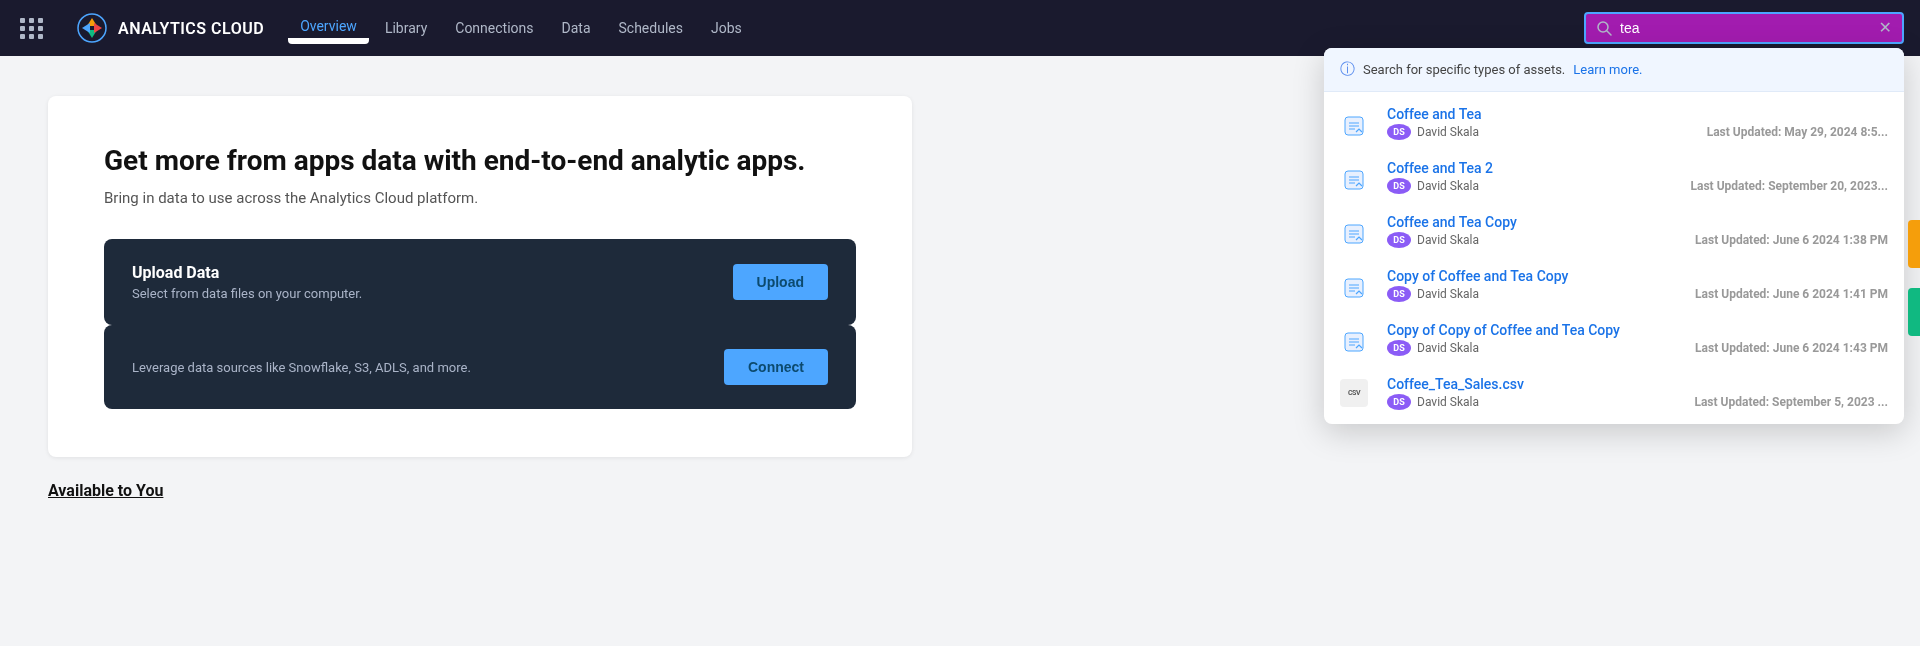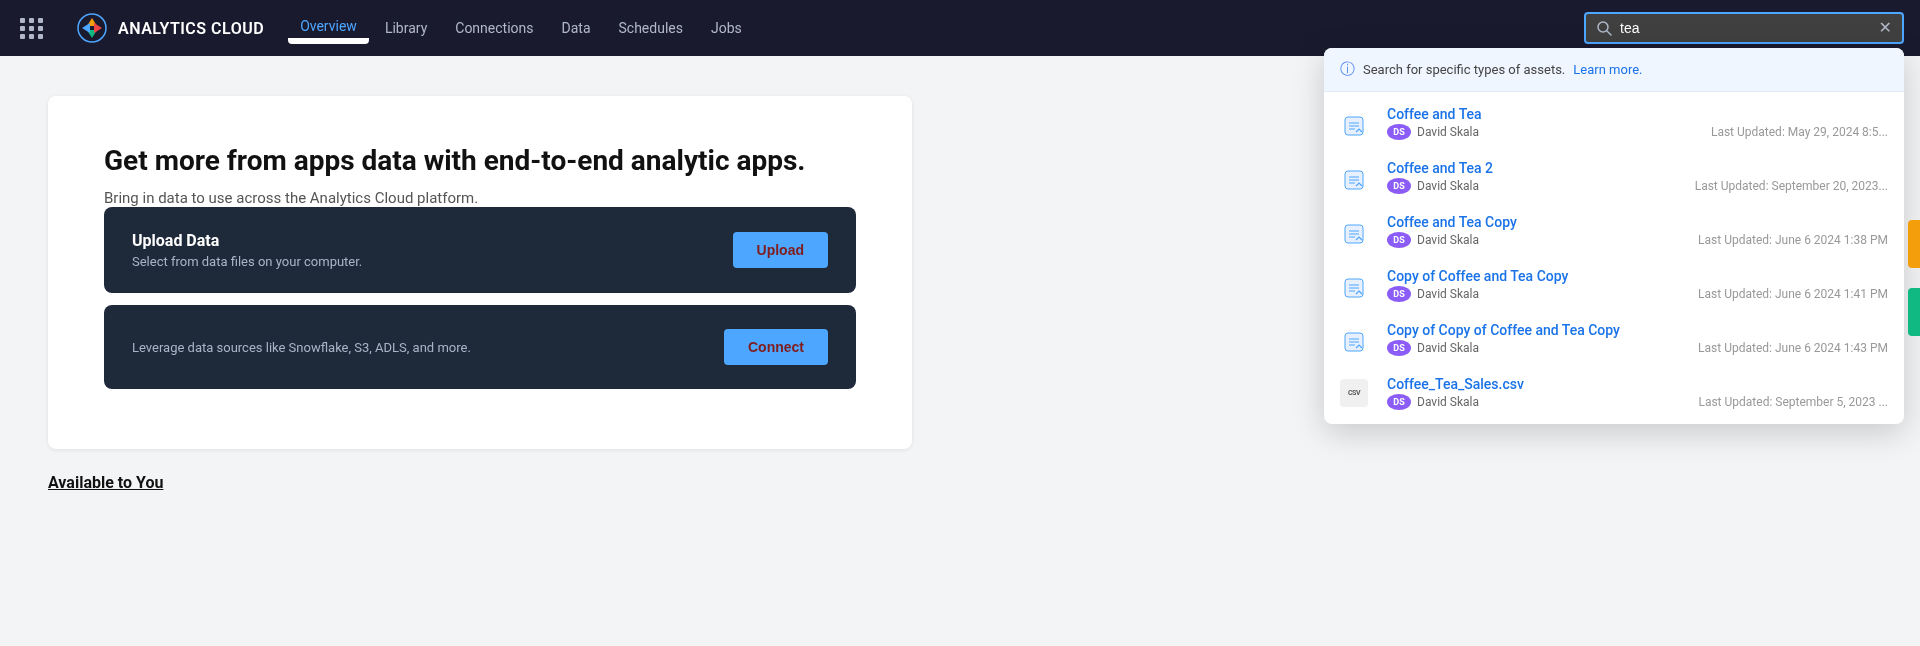--- a/index.html
+++ b/index.html
@@ -67,21 +67,21 @@
     }
     .dot { width: 5px; height: 5px; background: #b0b8c8; border-radius: 1px; }
 
     .search-container {
       position: relative;
       margin-left: auto;
     }
     .search-input-wrapper {
       display: flex;
       align-items: center;
-      background: #404040;
+      background: #a21caf;
       border: 2px solid #4da6ff;
       border-radius: 4px;
       padding: 6px 10px;
       gap: 8px;
       width: 320px;
     }
     .search-icon-svg { color: #b0b8c8; flex-shrink: 0; }
     .search-input {
       background: transparent;
       border: none;
@@ -172,20 +172,21 @@
     }
     .result-author {
       font-size: 12px;
       color: #666;
     }
     .result-date {
       font-size: 12px;
       color: #999;
       margin-left: auto;
       white-space: nowrap;
+      font-weight: bold;
     }
 
     
     .side-tab-orange {
       position: fixed;
       right: 0;
       top: 220px;
       width: 12px;
       height: 48px;
       background: #f59e0b;
@@ -217,45 +218,45 @@
     }
     .hero-title {
       font-size: 28px;
       font-weight: 700;
       color: #111;
       margin-bottom: 12px;
     }
     .hero-subtitle {
       font-size: 15px;
       color: #555;
+      margin-bottom: 32px;
     }
 
     .action-card {
       background: #1e2a3a;
       border-radius: 8px;
       padding: 24px 28px;
       display: flex;
       align-items: center;
       justify-content: space-between;
-      margin-bottom: 12px;
     }
     .action-info { flex: 1; }
     .action-title {
       font-size: 16px;
       font-weight: 700;
       color: white;
       margin-bottom: 4px;
     }
     .action-desc {
       font-size: 13px;
       color: #aab4c8;
     }
     .action-btn {
       background: #4da6ff;
-      color: #7f1d1d;
+      color: #0c4a6e;
       border: none;
       border-radius: 4px;
       padding: 10px 24px;
       font-size: 14px;
       font-weight: 600;
       cursor: pointer;
       white-space: nowrap;
     }
 
     .section-title {

